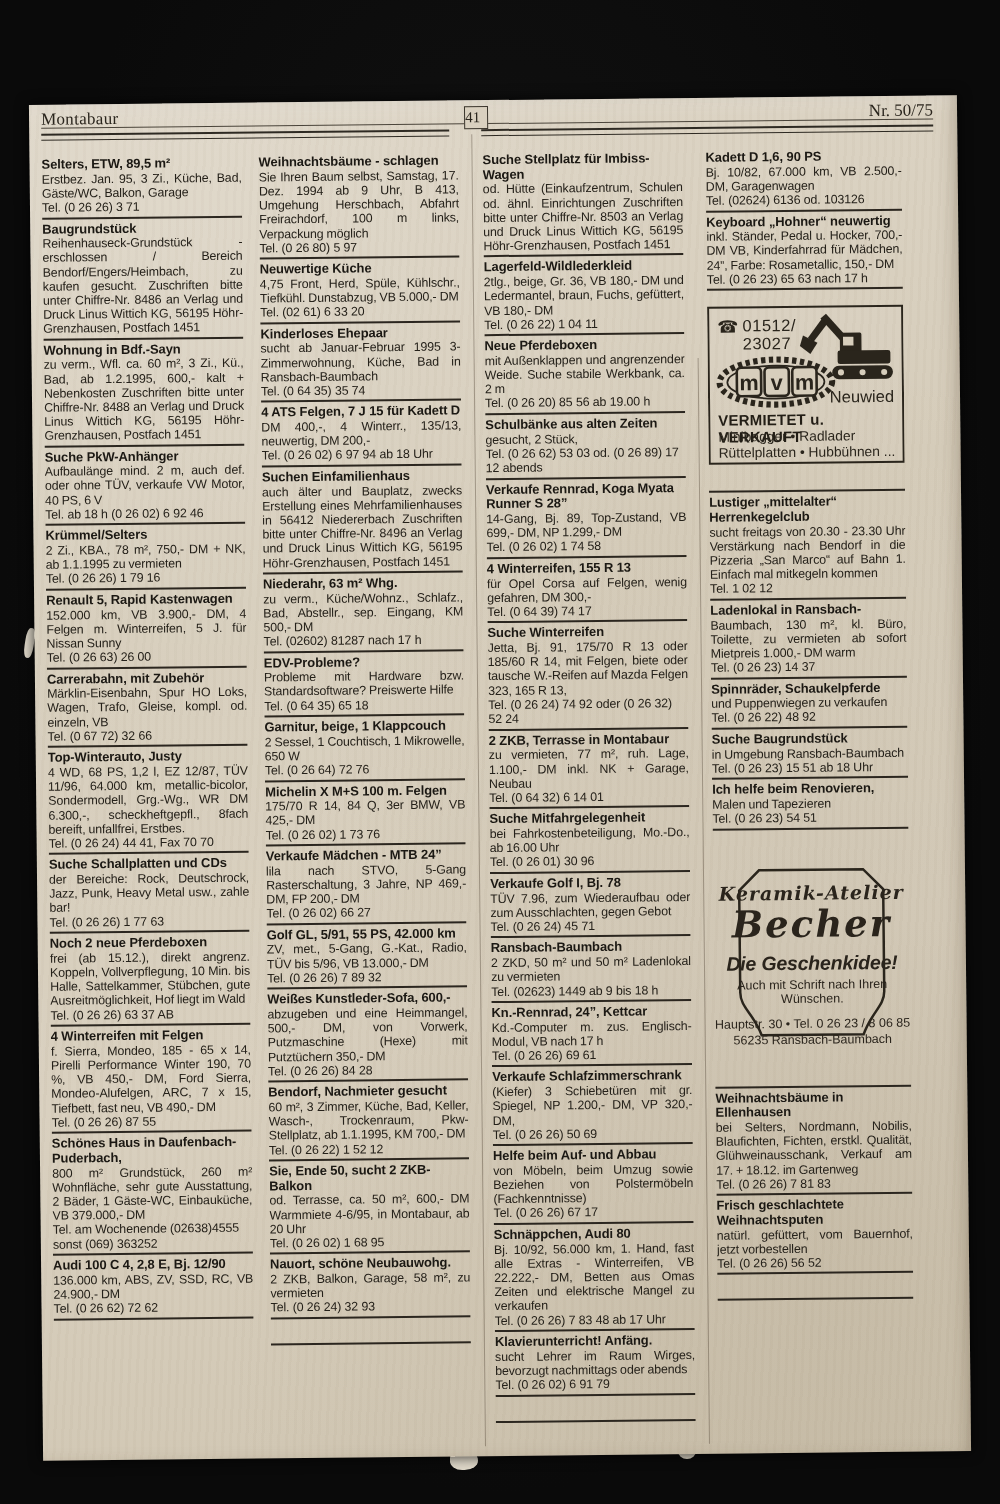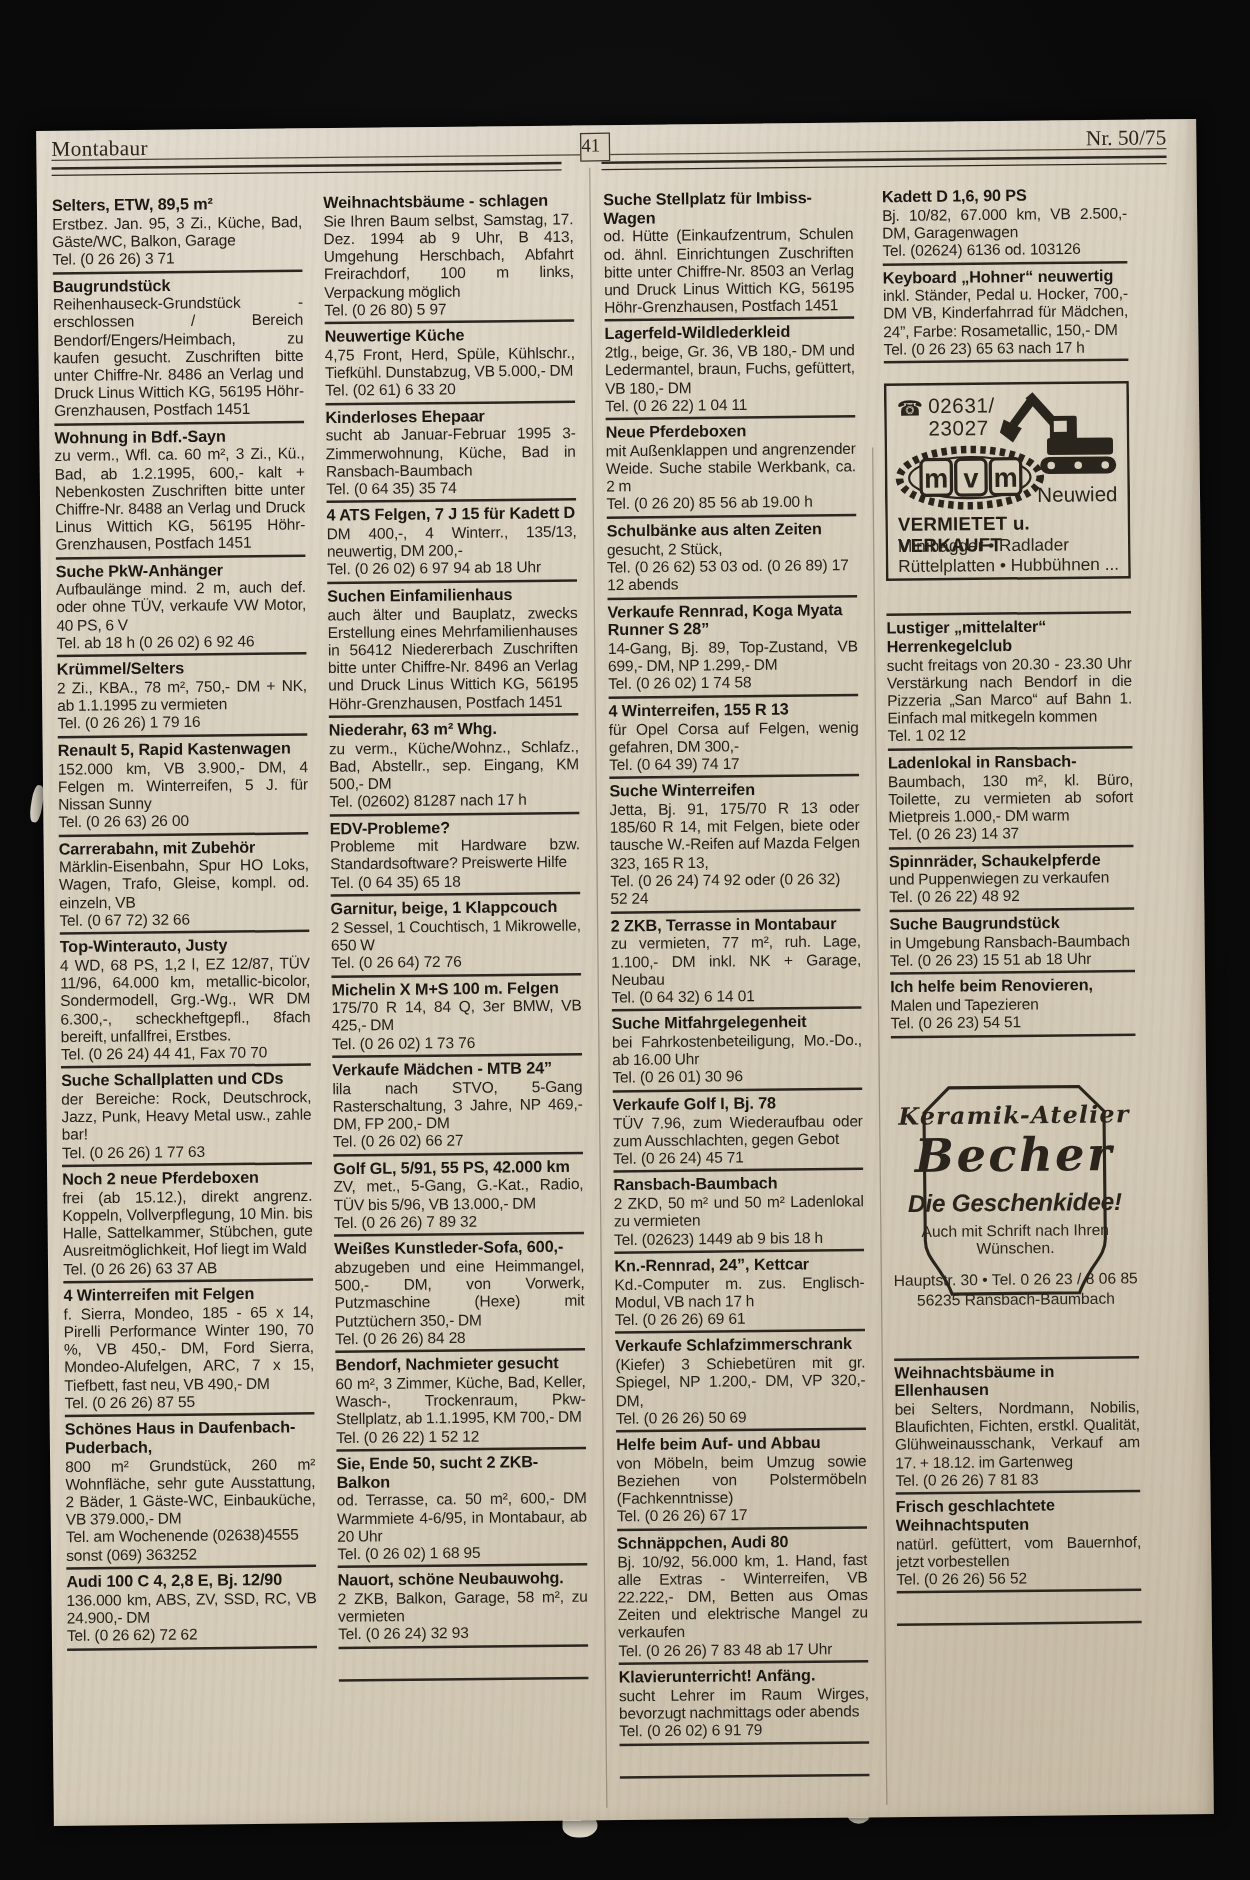--- a/index.html
+++ b/index.html
@@ -317,21 +317,21 @@
           <div class="ad-body">Bj. 10/82, 67.000 km, VB 2.500,- DM, Garagenwagen</div>
           <div class="ad-phone">Tel. (02624) 6136 od. 103126</div>
         </div>
         <div class="ad">
           <div class="ad-title">Keyboard „Hohner“ neuwertig</div>
           <div class="ad-body">inkl. Ständer, Pedal u. Hocker, 700,- DM VB, Kinderfahrrad für Mädchen, 24”, Farbe: Rosametallic, 150,- DM</div>
           <div class="ad-phone">Tel. (0 26 23) 65 63 nach 17 h</div>
         </div>
         <div id="box-mvm" class="mvm-box" style="display: block;">
     <div class="mvm-phone">
-      <span class="phone-glyph">☎</span><span class="mvm-num"><span>02631/</span><br>
+      <span class="phone-glyph">☎</span><span class="mvm-num"><span>01512/</span><br>
         <span>23027</span></span>
     </div>
     <svg class="excavator" viewBox="0 0 130 95">
       <g fill="#2a251c">
         <path d="M64 44 L34 10 L41 4 L72 39 Z"></path>
         <path d="M36 10 L18 34 L25 39 L42 17 Z"></path>
         <path d="M12 31 L30 40 L21 54 L8 44 Z"></path>
         <rect x="58" y="28" width="27" height="28" rx="2"></rect>
         <rect x="62" y="33" width="13" height="11" fill="#d7cebc"></rect>
         <rect x="55" y="50" width="66" height="17" rx="3"></rect>

